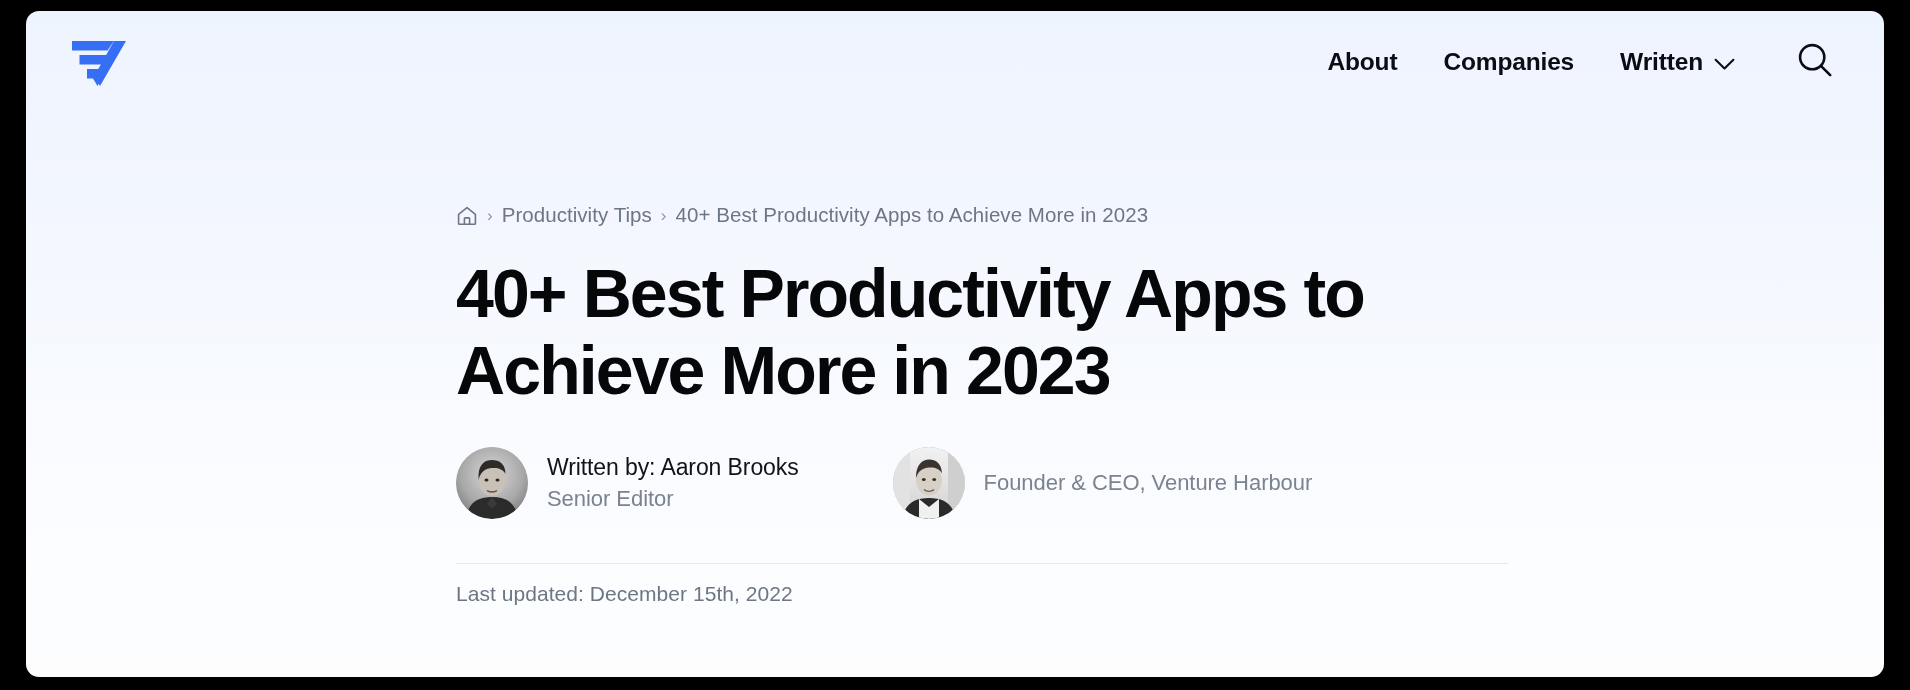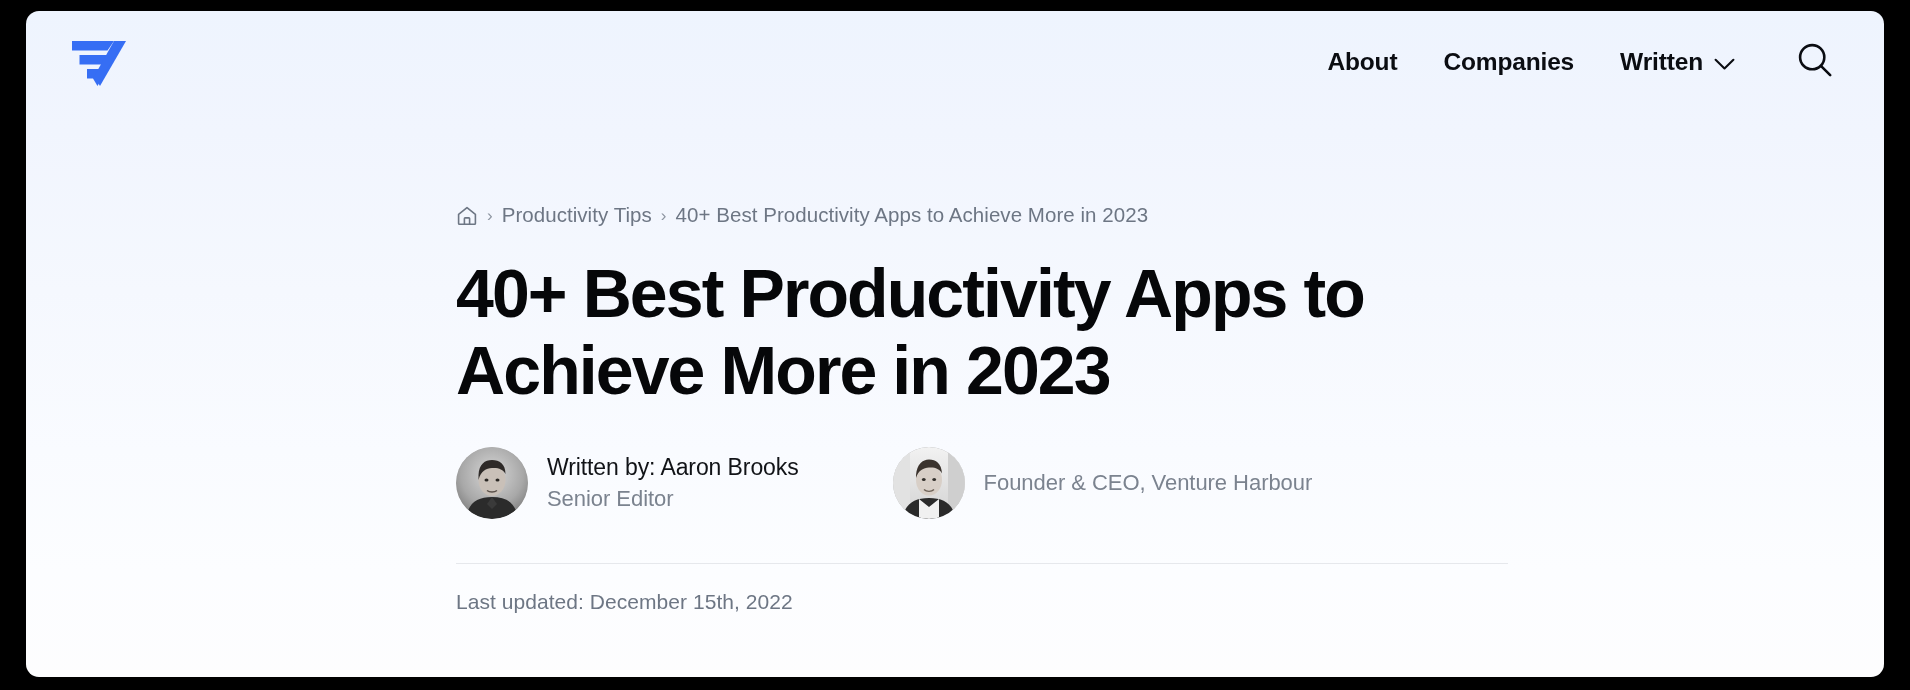--- a/index.html
+++ b/index.html
@@ -179,21 +179,21 @@
   }
 
   
   #meta-divider {
     margin-top: 44px;
     width: 1052px;
     height: 1px;
     background: #e6e8ec;
   }
   #last-updated {
-    margin-top: 26px;
+    margin-top: 18px;
     font-size: 21px;
     color: #6d7684;
     letter-spacing: 0.05px;
   }
 </style>
 </head>
 <body>
 
 <div id="screen-frame">
   <div id="page">

